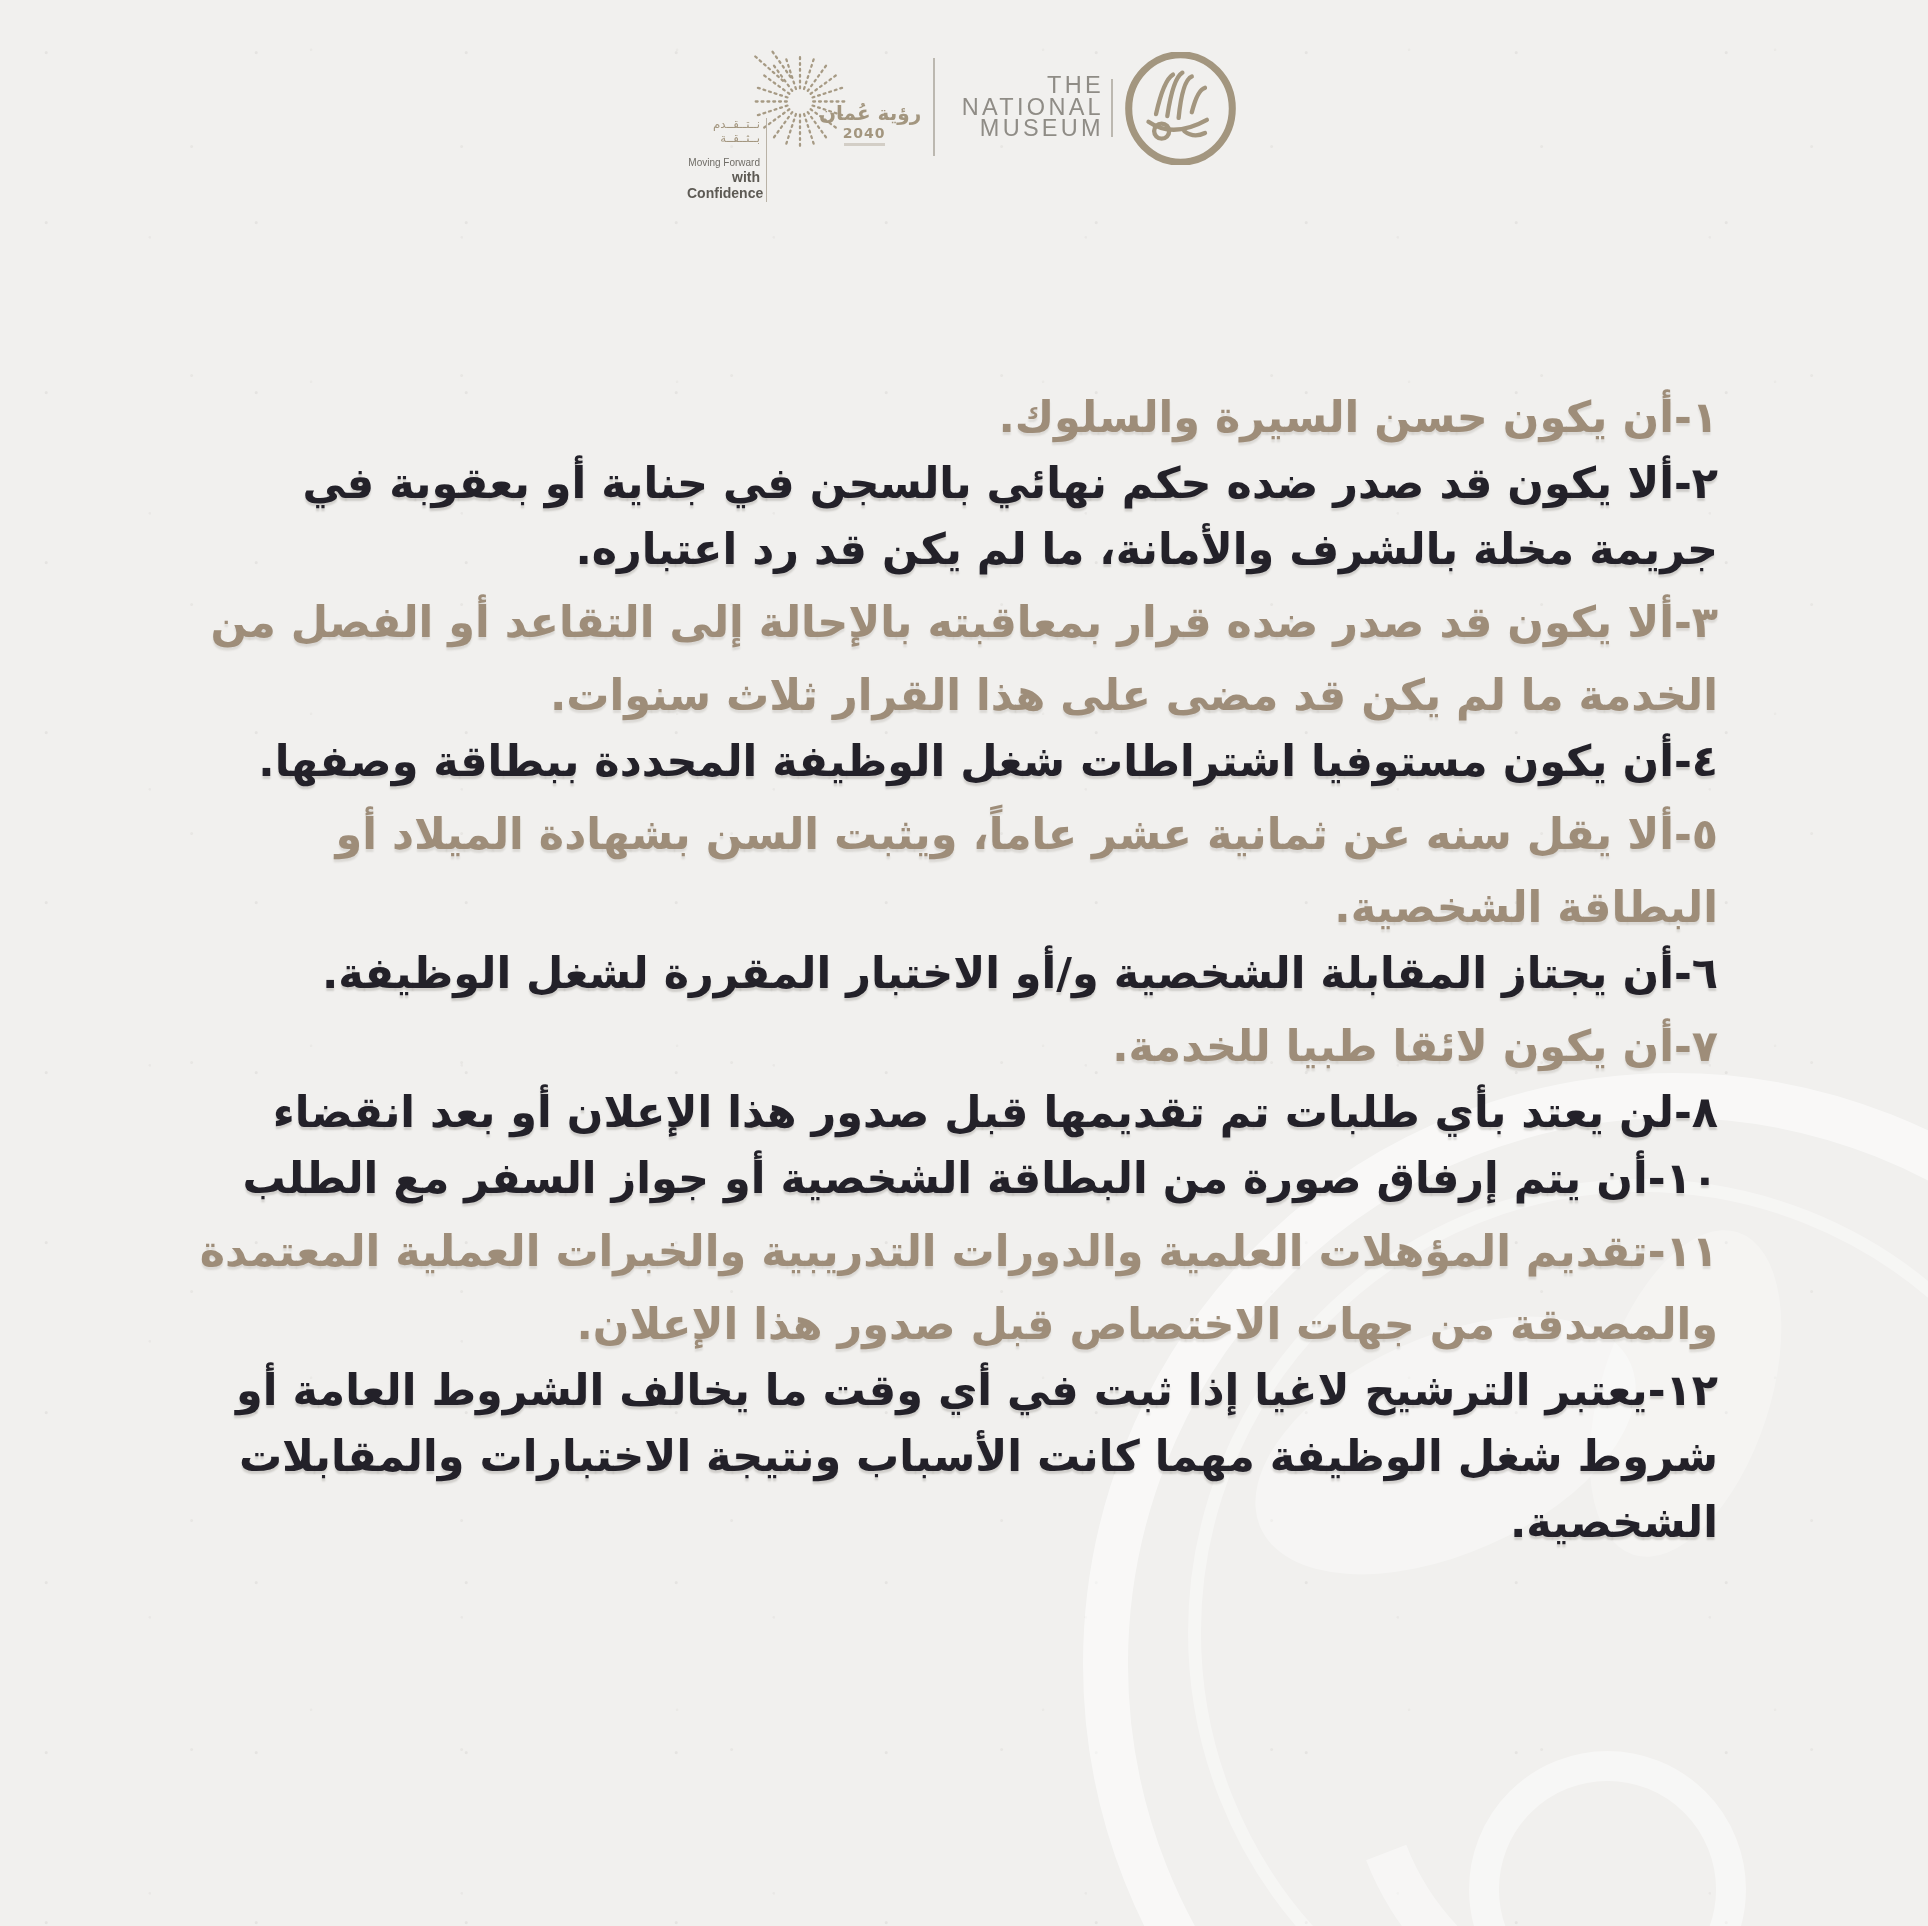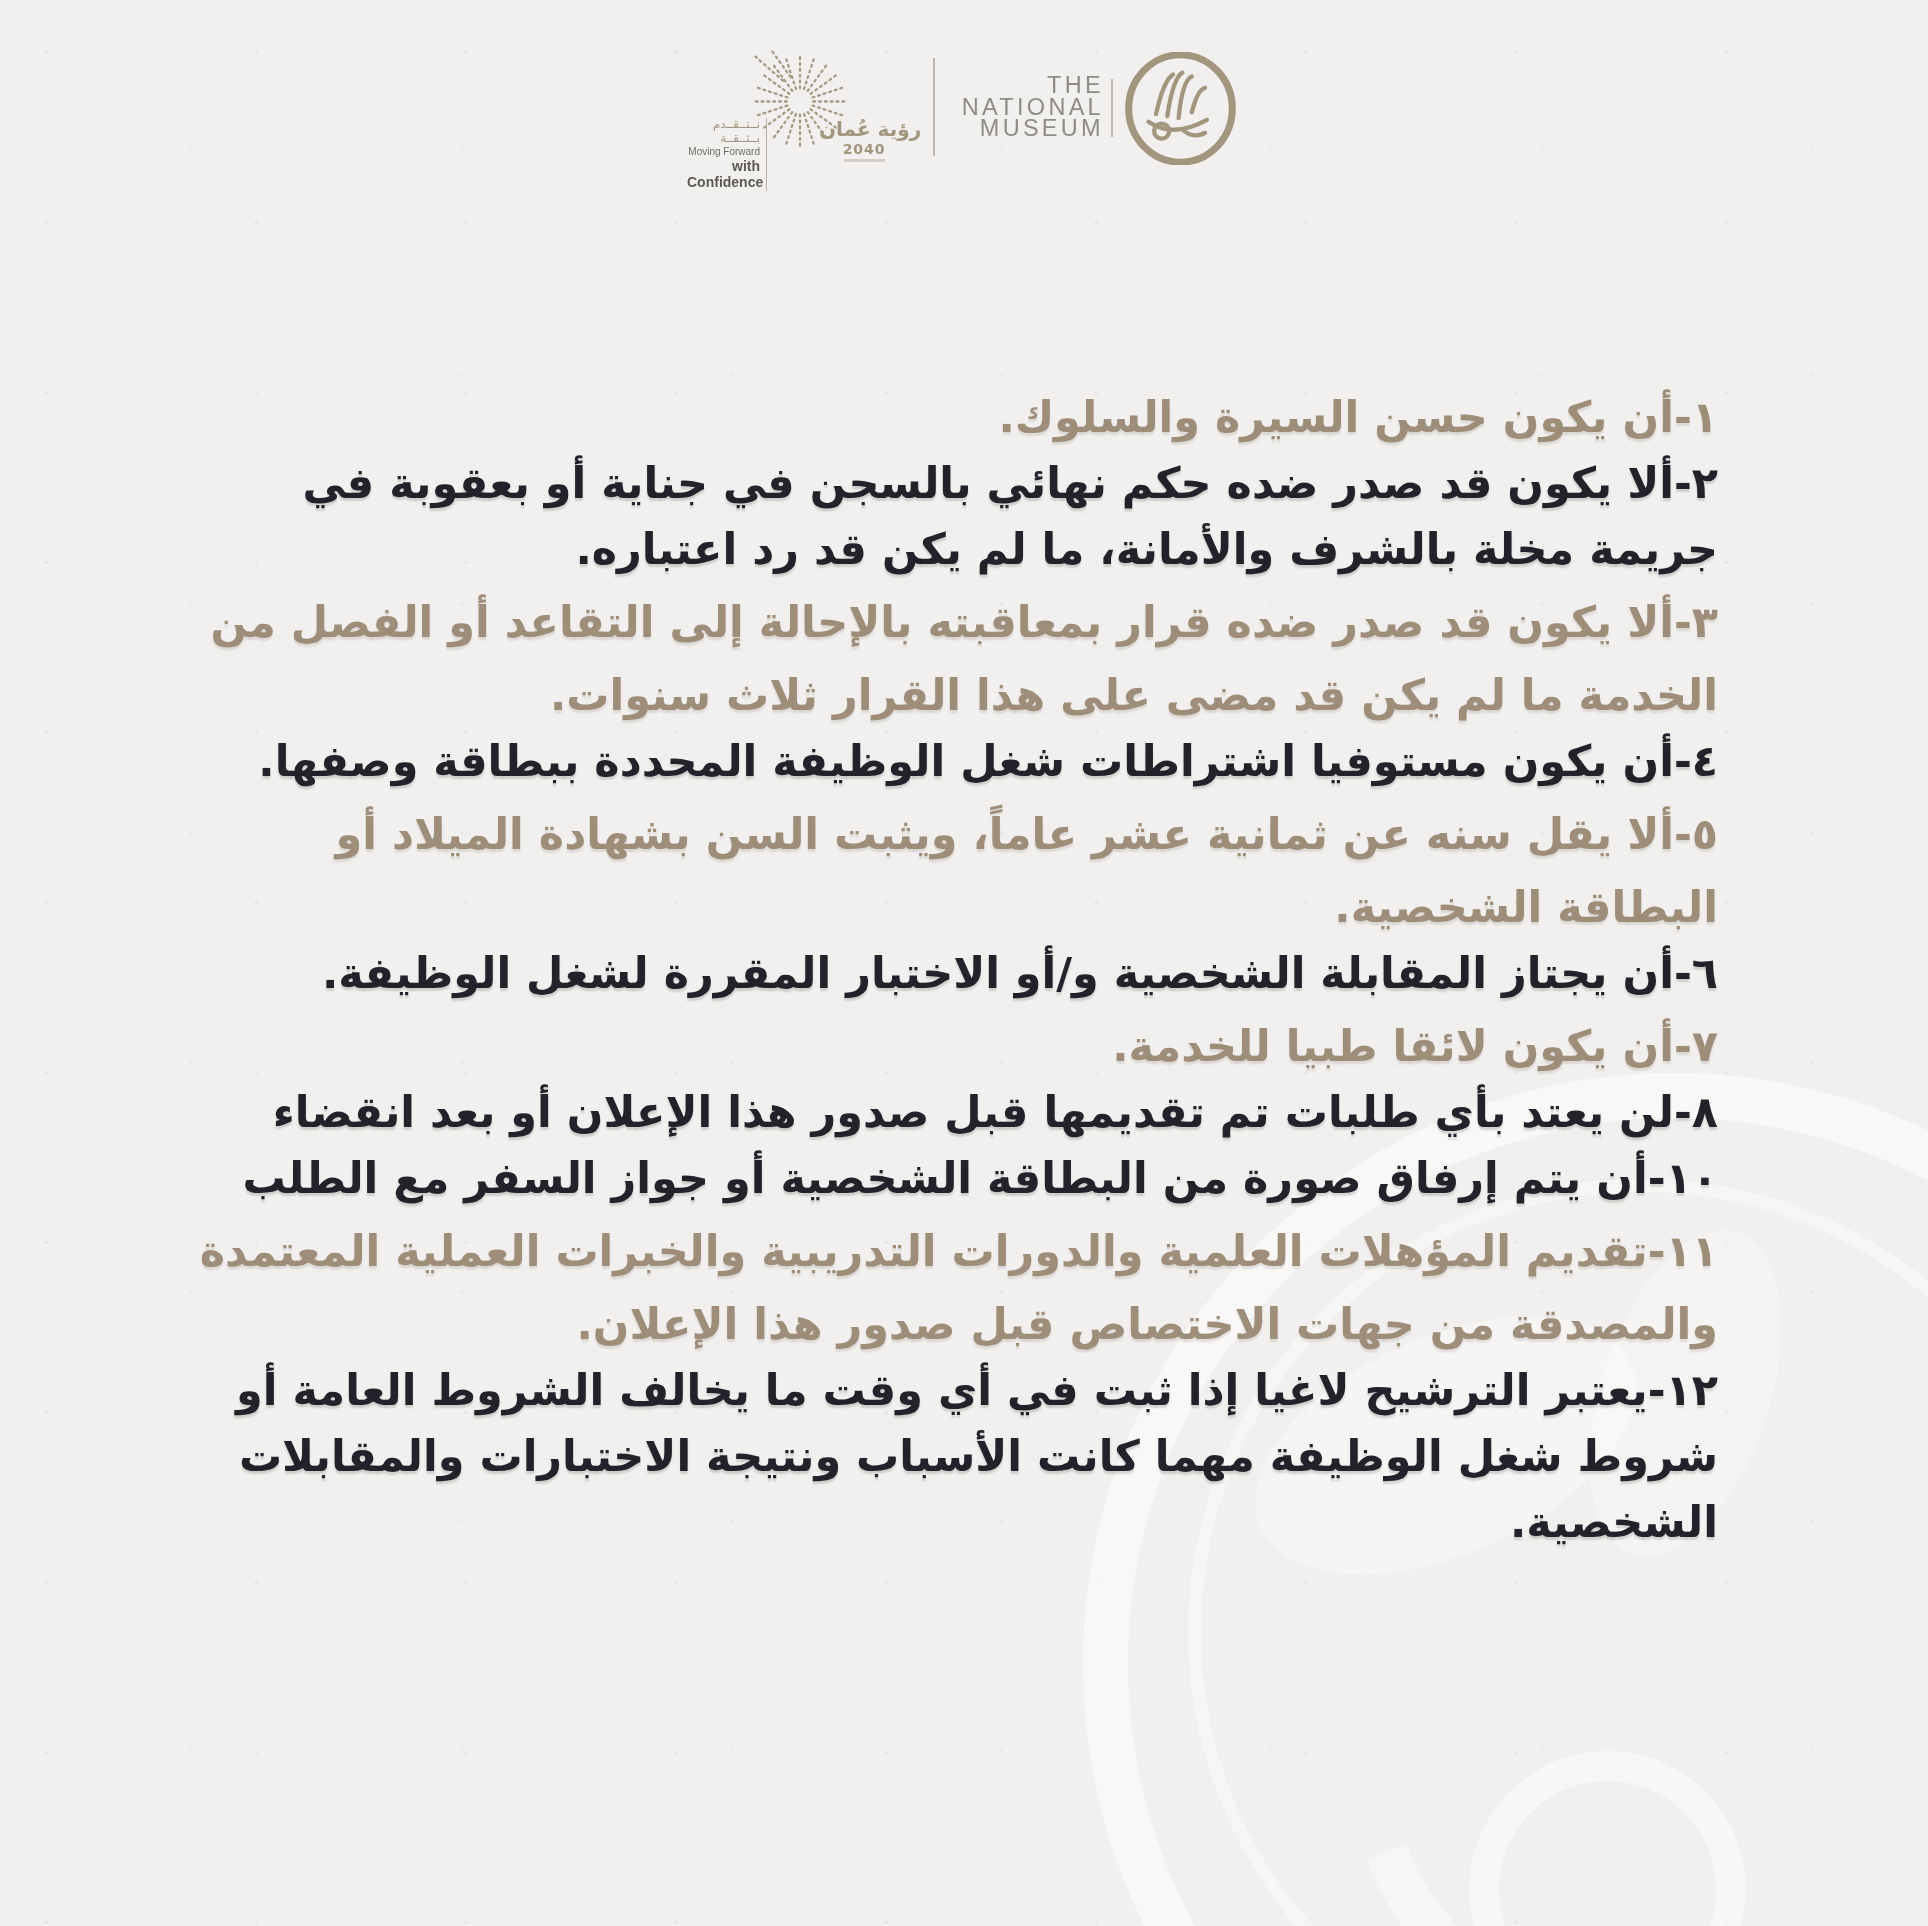--- a/index.html
+++ b/index.html
@@ -25,23 +25,23 @@
   .wm-blob2{left:1347px;top:1469px;width:490px;height:490px;border:43px solid transparent;border-bottom-color:rgba(255,255,255,.42);transform:rotate(24deg);}
   .wm-blob3{left:1469px;top:1751px;width:217px;height:217px;border:30px solid rgba(255,255,255,.45);}
   .wm-blob4{left:1601px;top:1224px;width:169px;height:339px;background:rgba(255,255,255,.28);transform:rotate(18deg);}
 
   
   .hdr{position:absolute;color:#8f8c86;}
   .vision{left:687px;top:45px;width:217px;height:122px;}
   .vision-burst{position:absolute;left:47px;top:0;width:132px;height:113px;}
   .vision-left{position:absolute;left:0;top:73px;width:73px;text-align:right;line-height:1.18;border-right:1.4px solid #b9b2a6;padding-right:5.6px;}
   .vision-tag-ar{font-size:11.8px;font-weight:normal;color:#a3967f;letter-spacing:0.9px;}
-  .vision-en1{font-size:10px;color:#6f6c66;font-family:"Liberation Sans",sans-serif;}
+  .vision-en1{font-size:10px;color:#6f6c66;font-family:"Liberation Sans",sans-serif;margin-top:11px;}
   .vision-en2{font-size:14px;font-weight:bold;color:#5d5a54;font-family:"Liberation Sans",sans-serif;}
-  .vision-name{position:absolute;left:132px;top:72px;width:90px;text-align:center;color:#a3967f;}
+  .vision-name{position:absolute;left:132px;top:56px;width:90px;text-align:center;color:#a3967f;}
   .vision-name-ar{font-size:20px;font-weight:bold;white-space:nowrap;}
   .vision-year{font-size:14px;font-weight:bold;letter-spacing:0.9px;}
   .vision-year::after{content:"";display:block;margin:1.9px auto 0;width:41px;height:2.8px;background:#b9b2a6;opacity:.55;}
 
   .hdr-bar{position:absolute;width:1.9px;background:#bcb8b0;}
   .bar-1{left:933px;top:58px;height:98px;}
   .bar-2{left:1111px;top:79px;height:58px;}
 
   .museum-word{position:absolute;left:942px;top:75px;width:162px;text-align:right;
     font-family:"Liberation Sans",sans-serif;font-size:23.5px;line-height:21.7px;

